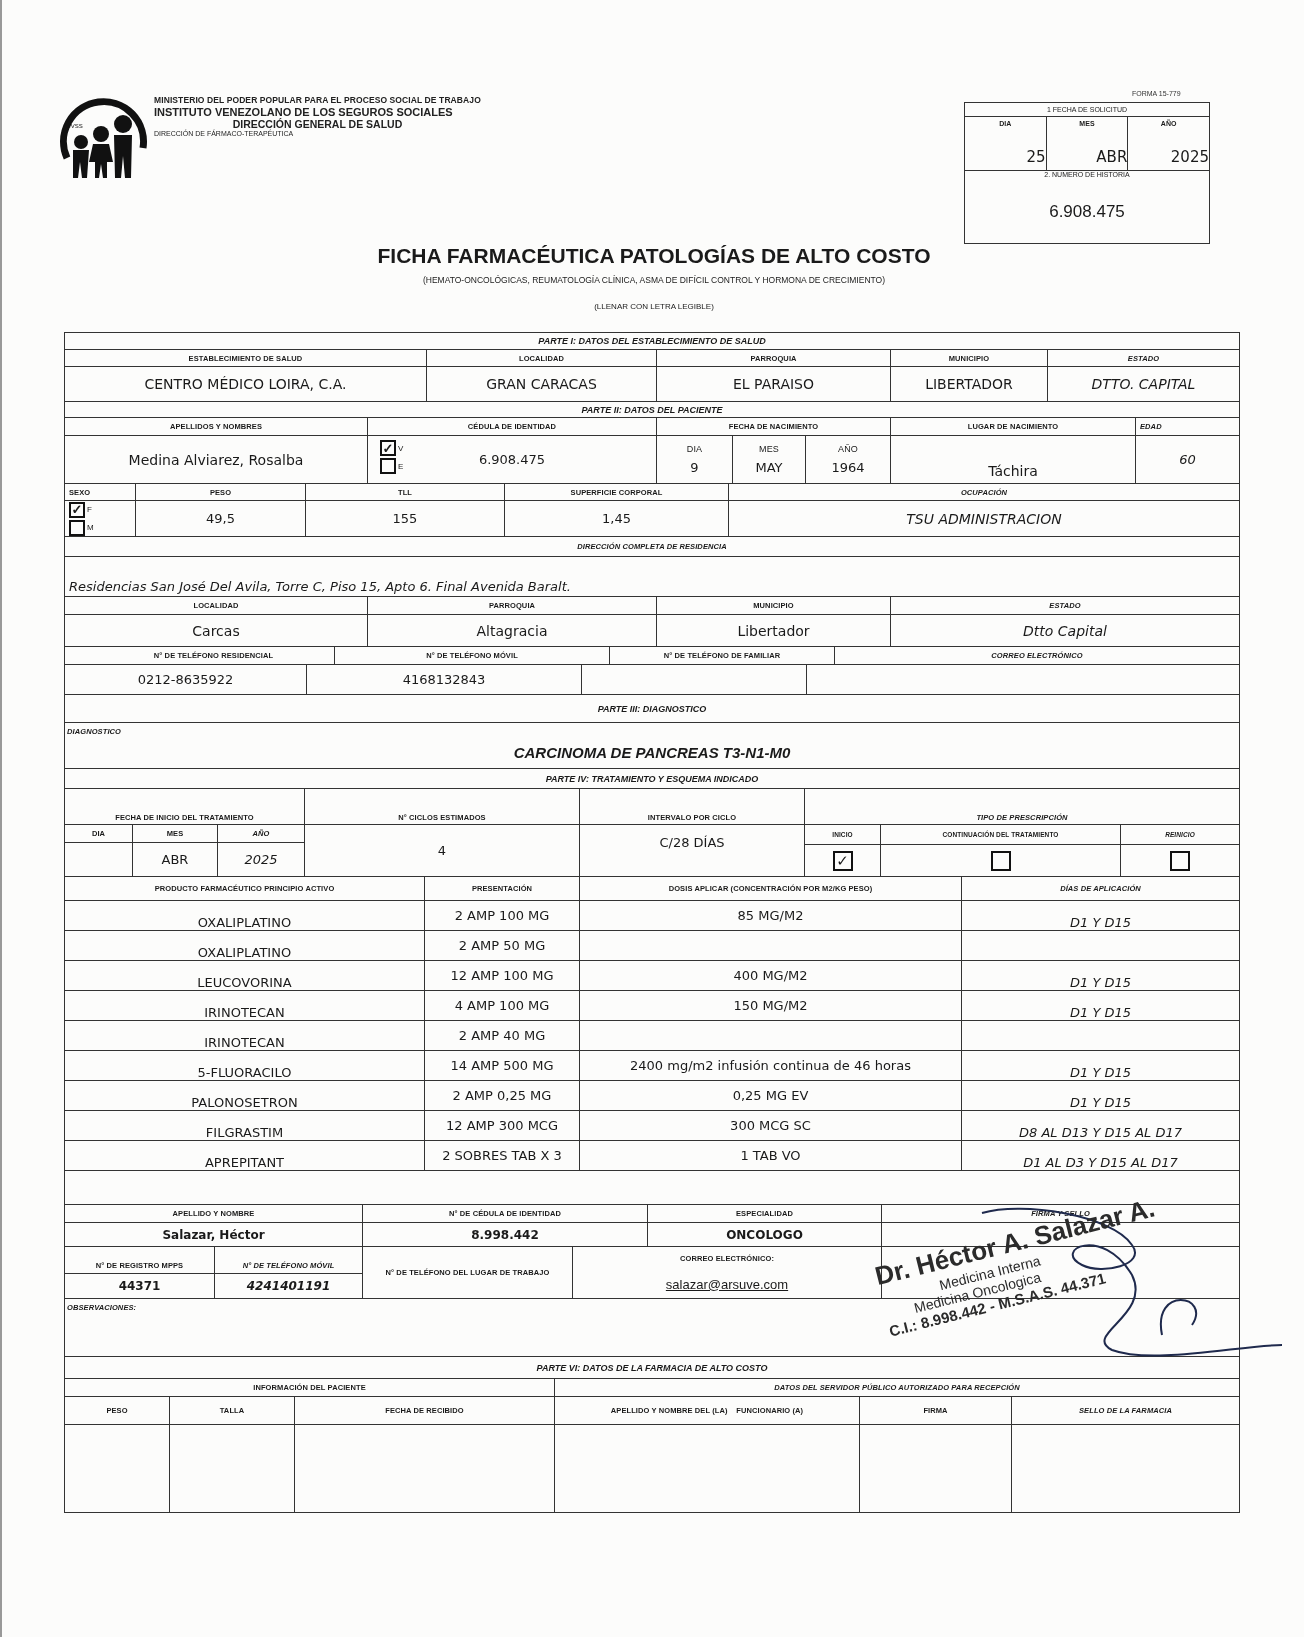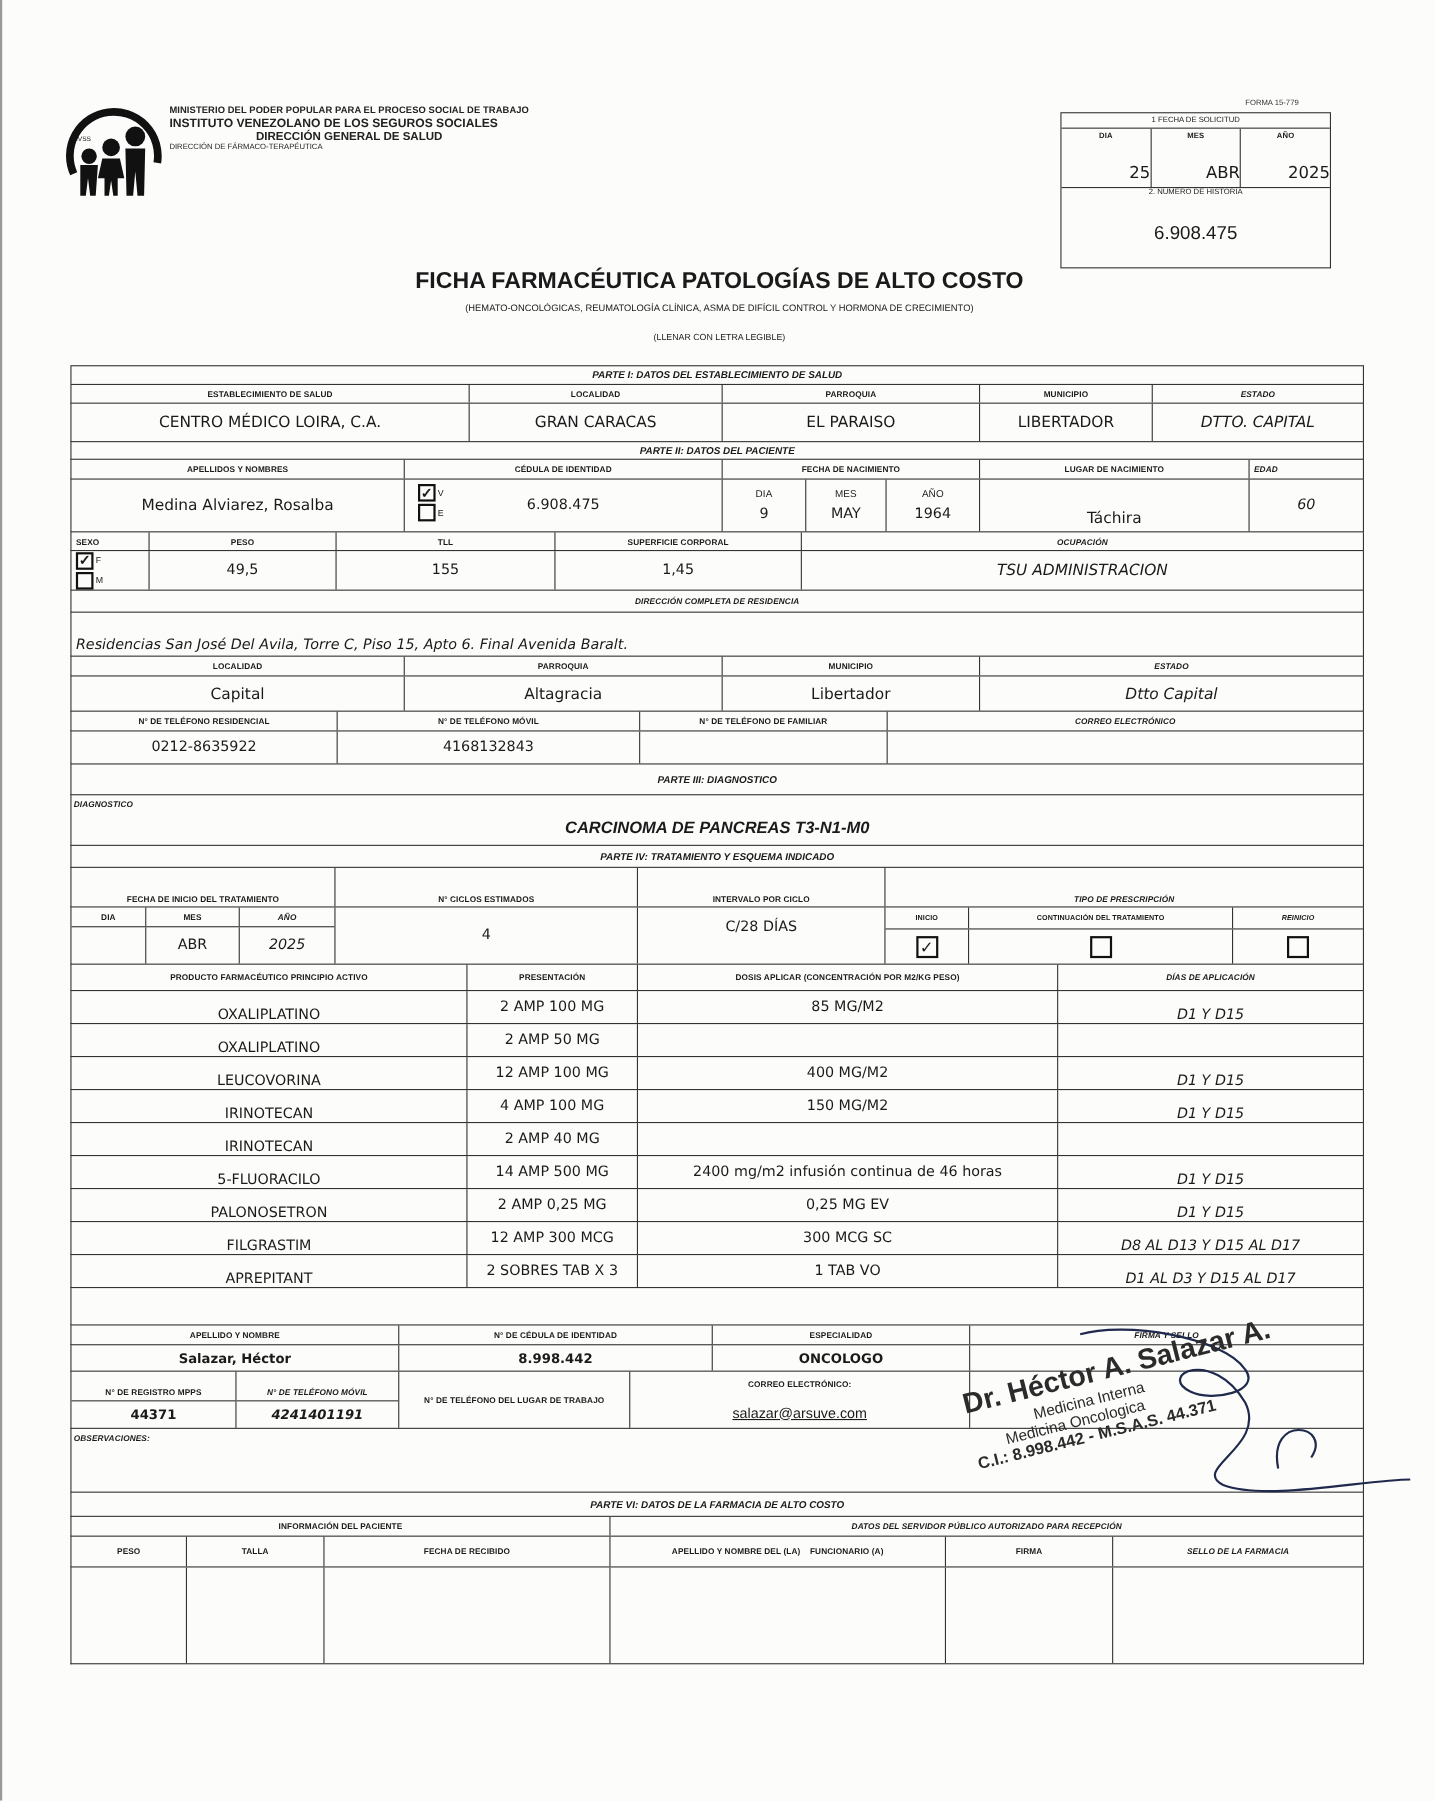--- a/index.html
+++ b/index.html
@@ -196,26 +196,26 @@
     <div class="row" style="height:40px;">
         <div class="cell val sm left" style="flex:1; align-items:flex-end; padding-bottom:2px">Residencias San José Del Avila, Torre C, Piso 15, Apto 6. Final Avenida Baralt.</div>
       </div>
     <div class="row" style="height:18px;">
       <div class="cell lbl" style="width:303px">LOCALIDAD</div>
       <div class="cell lbl" style="width:289px">PARROQUIA</div>
       <div class="cell lbl" style="width:234px">MUNICIPIO</div>
       <div class="cell lbl" style="flex:1">ESTADO</div>
     </div>
     <div class="row" style="height:32px;">
-      <div class="cell val" style="width:303px">Capital</div>
+      <div class="cell val" style="width:303px">Carcas</div>
       <div class="cell val" style="width:289px">Altagracia</div>
       <div class="cell val" style="width:234px">Libertador</div>
       <div class="cell val" style="flex:1">Dtto Capital</div>
     </div>
-    <div class="row" style="height:18px;">
+    <div class="row" style="height:18px;padding-left:28px;">
       <div class="cell lbl" style="width:242px">N° DE TELÉFONO RESIDENCIAL</div>
       <div class="cell lbl" style="width:275px">N° DE TELÉFONO MÓVIL</div>
       <div class="cell lbl" style="width:225px">N° DE TELÉFONO DE FAMILIAR</div>
       <div class="cell lbl" style="flex:1">CORREO ELECTRÓNICO</div>
     </div>
     <div class="row" style="height:30px;">
       <div class="cell val sm" style="width:242px">0212-8635922</div>
       <div class="cell val sm" style="width:275px">4168132843</div>
       <div class="cell val sm" style="width:225px"></div>
       <div class="cell val sm" style="flex:1"></div>

